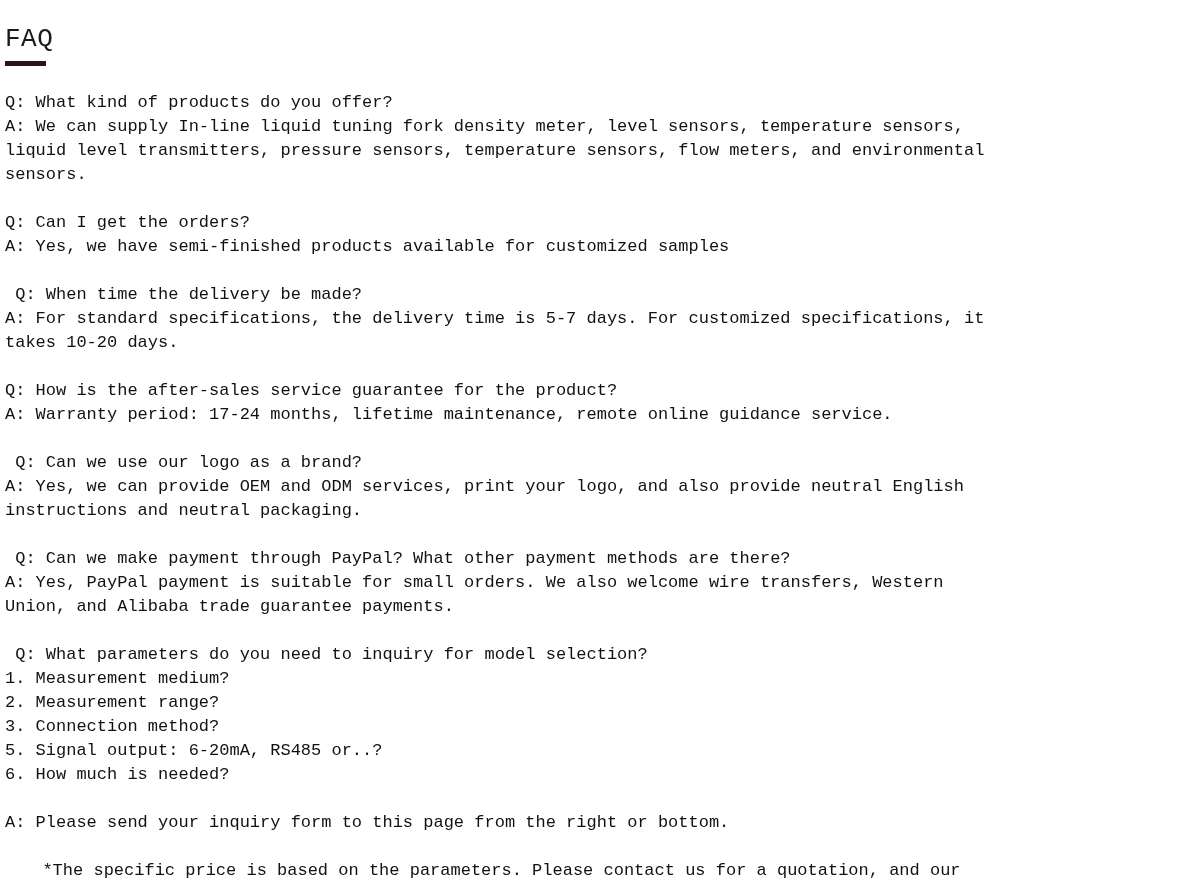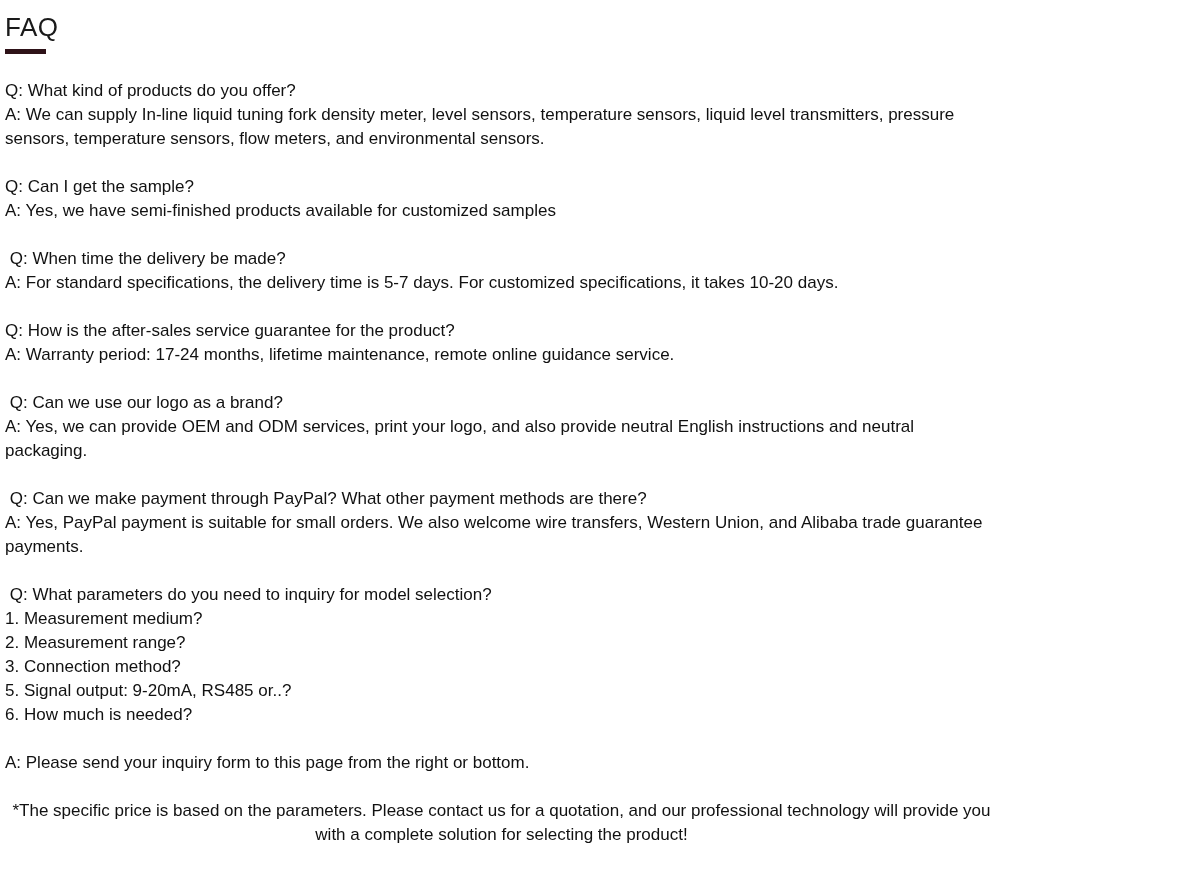--- a/index.html
+++ b/index.html
@@ -12,21 +12,22 @@
     height: 884px;
     box-sizing: border-box;
     overflow: hidden;
     font-family: "Liberation Sans", "DejaVu Sans", sans-serif;
     color: #111111;
   }
   .page {
     box-sizing: border-box;
     width: 1008px;
     height: 884px;
-    padding: 12px 10px 0 5px;
+    padding: 24px 10px 0 5px;
+    font-family: Liberation Mono, monospace;
   }
   .heading {
     font-size: 26px;
     line-height: 30px;
     font-weight: 400;
     margin: 0;
     color: #1a1a1a;
     letter-spacing: 0.5px;
   }
   .accent-bar {
@@ -60,21 +61,21 @@
   <div class="accent-bar" style="background: rgb(46, 18, 24);"></div>
 
   <div class="content">
 
     <div class="faq-block">
       <p class="q">Q: What kind of products do you offer?</p>
       <p class="a">A: We can supply In-line liquid tuning fork density meter, level sensors, temperature sensors, liquid level transmitters, pressure sensors, temperature sensors, flow meters, and environmental sensors.</p>
     </div>
 
     <div class="faq-block">
-      <p class="q">Q: Can I get the sample?</p>
+      <p class="q">Q: Can I get the orders?</p>
       <p class="a">A: Yes, we have semi-finished products available for customized samples</p>
     </div>
 
     <div class="faq-block">
       <p class="q"> Q: When time the delivery be made?</p>
       <p class="a">A: For standard specifications, the delivery time is 5-7 days. For customized specifications, it takes 10-20 days.</p>
     </div>
 
     <div class="faq-block">
       <p class="q">Q: How is the after-sales service guarantee for the product?</p>
@@ -89,21 +90,21 @@
     <div class="faq-block">
       <p class="q"> Q: Can we make payment through PayPal? What other payment methods are there?</p>
       <p class="a">A: Yes, PayPal payment is suitable for small orders. We also welcome wire transfers, Western Union, and Alibaba trade guarantee payments.</p>
     </div>
 
     <div class="faq-block">
       <p class="q"> Q: What parameters do you need to inquiry for model selection?</p>
       <p class="a">1. Measurement medium?</p>
       <p class="a">2. Measurement range?</p>
       <p class="a">3. Connection method?</p>
-      <p class="a">5. Signal output: 9-20mA, RS485 or..?</p>
+      <p class="a">5. Signal output: 6-20mA, RS485 or..?</p>
       <p class="a">6. How much is needed?</p>
     </div>
 
     <div class="faq-block">
       <p class="a">A: Please send your inquiry form to this page from the right or bottom.</p>
     </div>
 
     <p class="footnote">*The specific price is based on the parameters. Please contact us for a quotation, and our professional technology will provide you with a complete solution for selecting the product!</p>
 
   </div>

